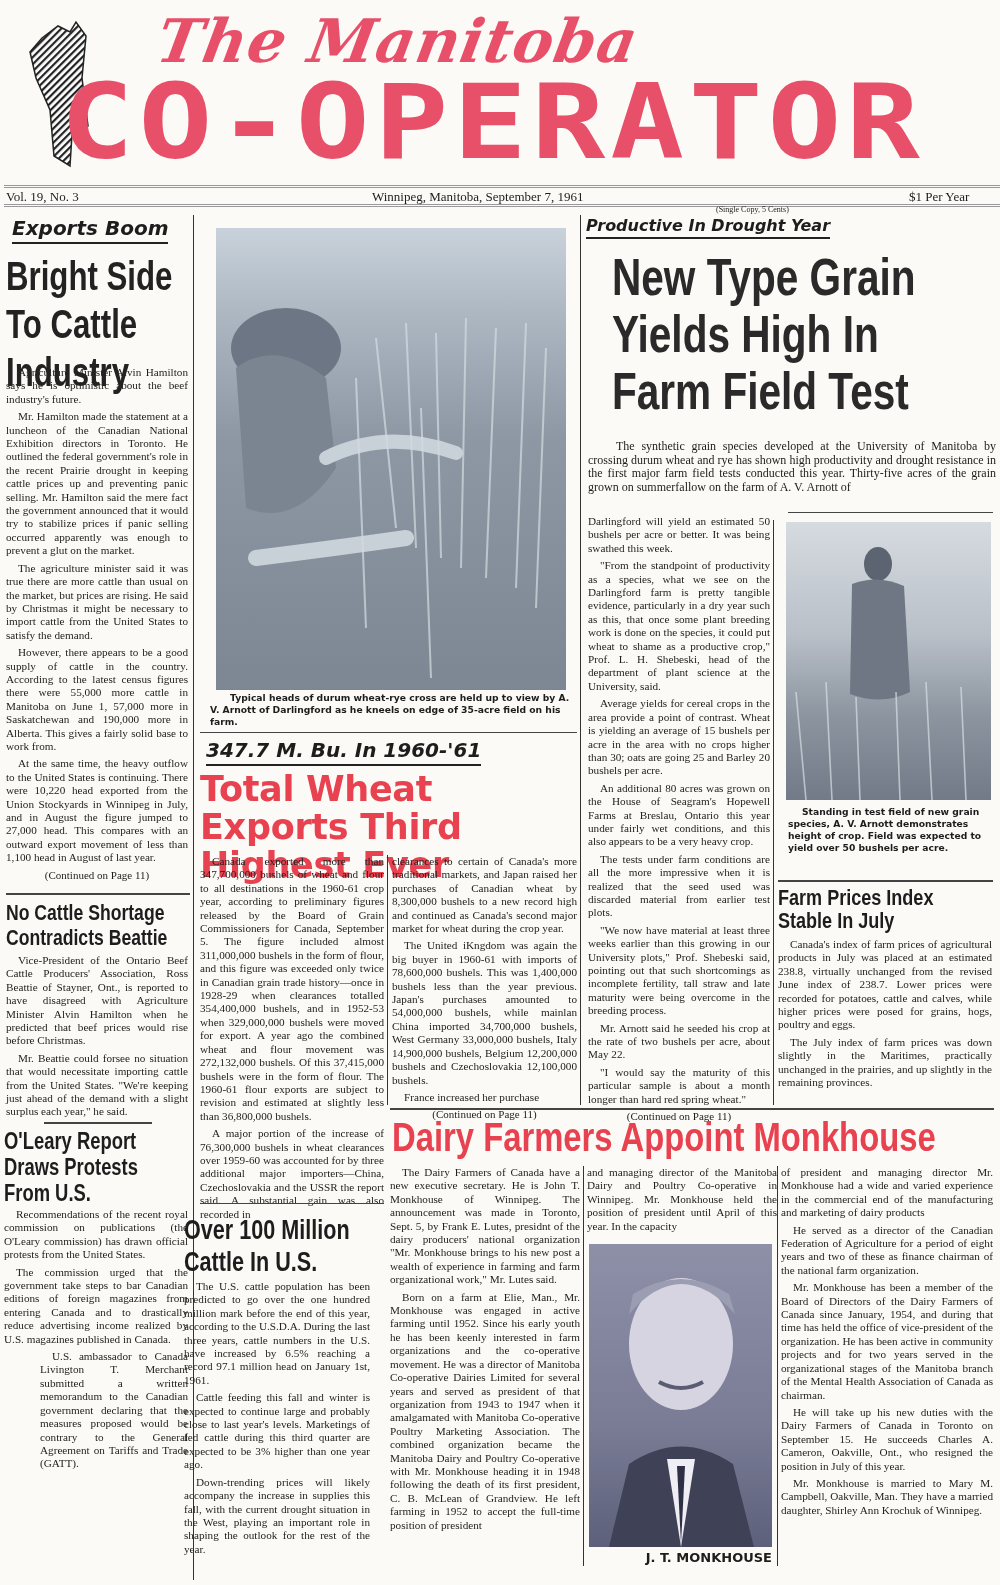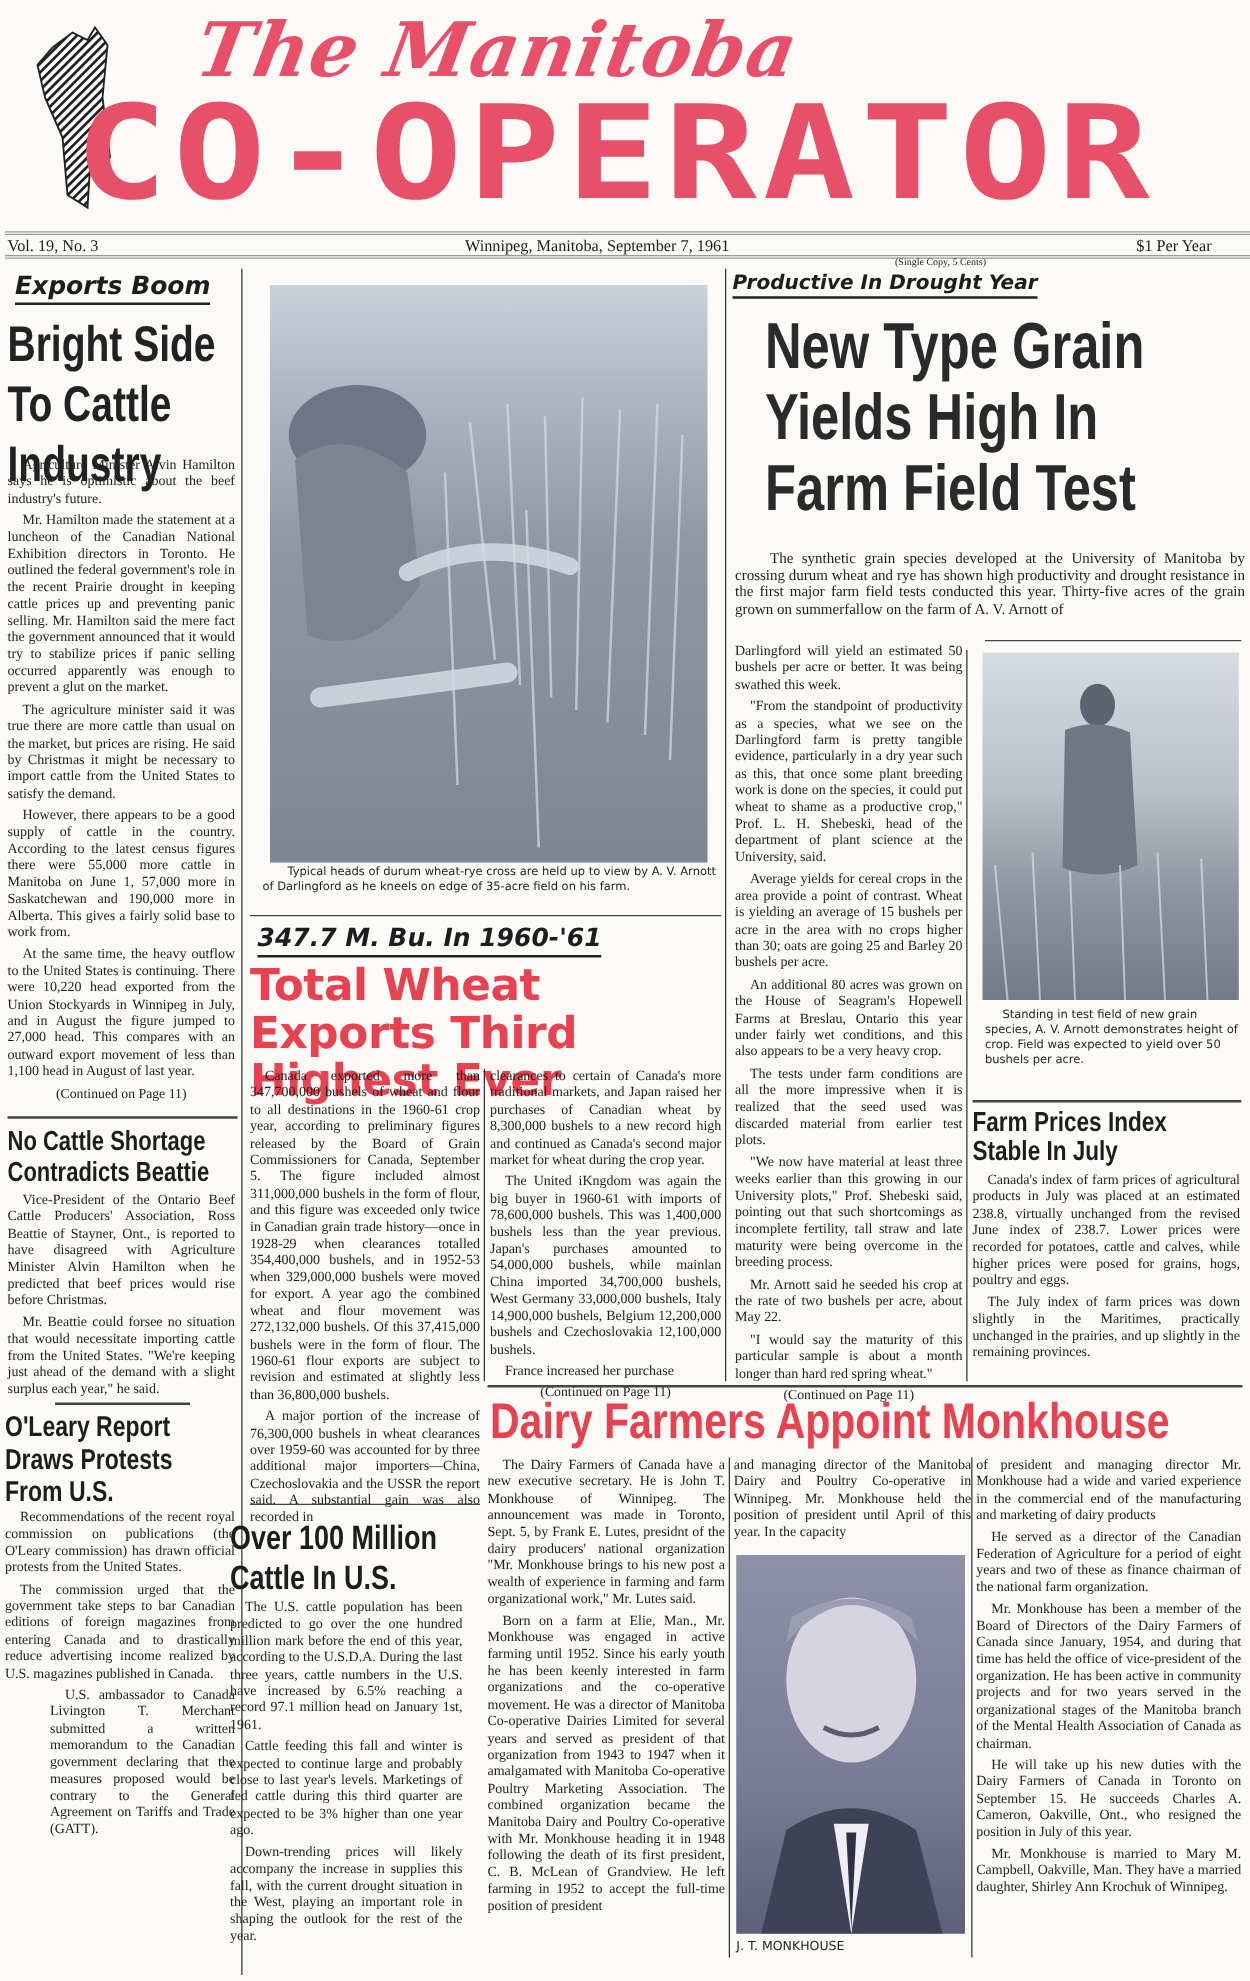--- a/index.html
+++ b/index.html
@@ -7,21 +7,21 @@
 body{position:relative;font-family:"Liberation Serif","DejaVu Serif",serif;color:#1d1d1d}
 .abs{position:absolute}
 .sans{font-family:"DejaVu Sans","Liberation Sans",sans-serif}
 .cond{font-family:"Liberation Sans","DejaVu Sans",sans-serif;font-stretch:condensed;transform-origin:left top}
 .body{font-size:11.2px;line-height:13.4px;text-align:justify;hyphens:auto}
 .body p{text-indent:12px;margin-bottom:4px}
 .kicker{font-family:"DejaVu Sans",sans-serif;font-style:italic;font-weight:bold;border-bottom:2px solid #222;display:inline-block;padding-bottom:2px}
 .rule{background:#444;height:2px}
 .vrule{background:#333;width:1px}
 .photo{background:#9aa3ad;overflow:hidden}
-.caption{font-family:"DejaVu Sans",sans-serif;font-weight:normal;font-size:9.2px;line-height:12px}
+.caption{font-family:"DejaVu Sans",sans-serif;font-weight:bold;font-size:9.2px;line-height:12px}
 .cont{text-align:center;font-size:11px}
 </style>
 </head>
 <body>
 
 <div class="abs" style="left:0;top:0;width:1000px;height:208px">
   <svg class="abs" style="left:28px;top:18px" width="62" height="150" viewBox="0 0 62 150">
     <defs>
         <pattern id="hatch" width="5" height="5" patternUnits="userSpaceOnUse" patternTransform="rotate(45)">
           <rect width="5" height="5" fill="#fff"></rect>
@@ -182,21 +182,21 @@
 <div class="abs photo" style="left:589px;top:1244px;width:183px;height:303px;background:linear-gradient(180deg,#8e90a8 0%,#7a7c96 60%,#5d607a 100%)">
   <svg width="183" height="303" viewBox="0 0 183 303">
     <ellipse cx="92" cy="100" rx="52" ry="66" fill="#d7d4e2"></ellipse>
     <path d="M40 70 Q92 10 146 70 L140 50 Q92 20 44 50 Z" fill="#9b9db2"></path>
     <path d="M20 303 L40 220 Q92 185 144 220 L165 303 Z" fill="#3f4257"></path>
     <path d="M78 215 L92 303 L106 215 Z" fill="#f0eef5"></path>
     <path d="M88 222 L92 300 L96 222 Z" fill="#2e3145"></path>
     <path d="M70 138 Q92 150 114 138" stroke="#5a5c72" stroke-width="4" fill="none"></path>
   </svg>
 </div>
-<div class="abs caption" style="left:589px;top:1552px;width:183px;text-align:left;font-size:10px">J. T. MONKHOUSE</div>
+<div class="abs caption" style="left:589px;top:1552px;width:183px;text-align:right;font-size:13px">J. T. MONKHOUSE</div>
 <div class="abs vrule" style="left:777px;top:1166px;height:400px"></div>
 <div class="abs body" style="left:781px;top:1166px;width:212px">
   <p style="text-indent:0">of president and managing director Mr. Monkhouse had a wide and varied experience in the commercial end of the manufacturing and marketing of dairy products</p>
   <p>He served as a director of the Canadian Federation of Agriculture for a period of eight years and two of these as finance chairman of the national farm organization.</p>
   <p>Mr. Monkhouse has been a member of the Board of Directors of the Dairy Farmers of Canada since January, 1954, and during that time has held the office of vice-president of the organization. He has been active in community projects and for two years served in the organizational stages of the Manitoba branch of the Mental Health Association of Canada as chairman.</p>
   <p>He will take up his new duties with the Dairy Farmers of Canada in Toronto on September 15. He succeeds Charles A. Cameron, Oakville, Ont., who resigned the position in July of this year.</p>
   <p>Mr. Monkhouse is married to Mary M. Campbell, Oakville, Man. They have a married daughter, Shirley Ann Krochuk of Winnipeg.</p>
 </div>
 
 </body></html>

